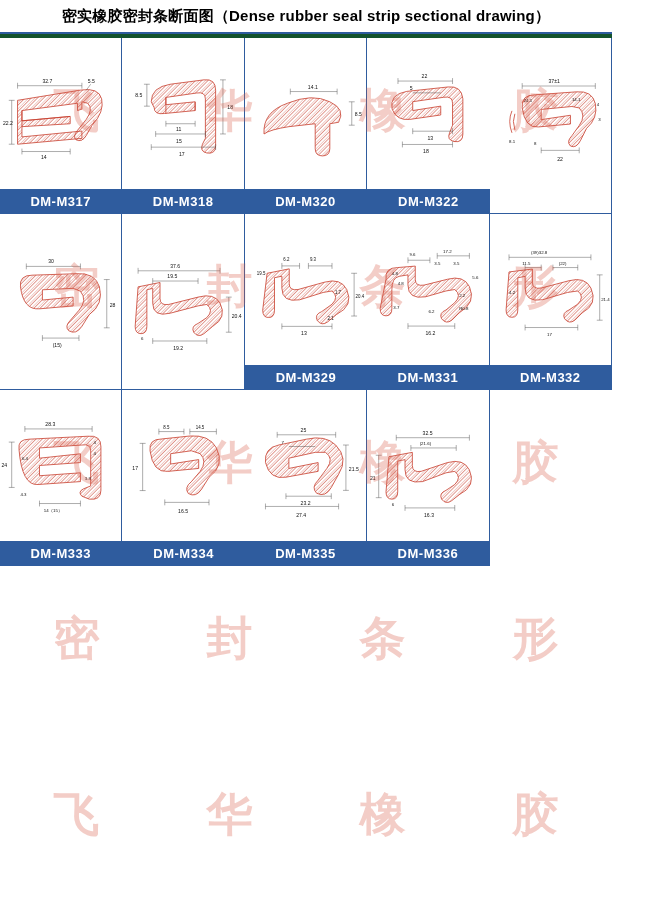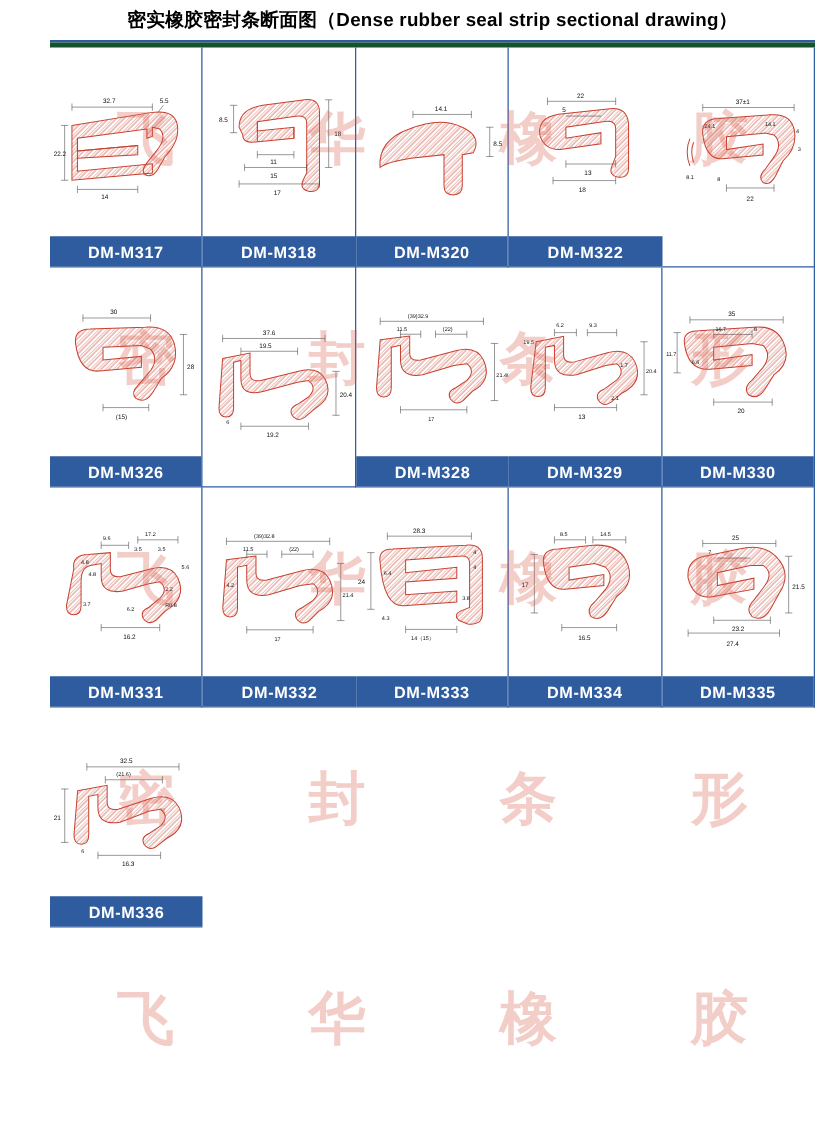--- a/index.html
+++ b/index.html
@@ -7,21 +7,20 @@
     width:666px;height:916px;
     background:#ffffff;
     font-family:"Liberation Sans", sans-serif;
     color:#000;
     overflow:hidden;
   }
   .page{
     position:relative;
     width:612px;height:916px;
     box-sizing:border-box;
-    margin-left:40px;
   }
   
   .title-bar{
     height:32px;
     display:flex;align-items:center;justify-content:center;
     border-bottom:2px solid #2f5c9e;
     background:#ffffff;
   }
   .title-text{
     font-size:15px;
@@ -219,21 +218,20 @@
           <g class="dim">
             <path d="M36,28 L110,28 M36,24 L36,32 M110,24 L110,32"></path>
             <path d="M146,46 L146,112 M142,46 L150,46 M142,112 L150,112"></path>
             <path d="M58,126 L108,126 M58,122 L58,130 M108,122 L108,130"></path>
           </g>
           <text class="dimtxt" x="66" y="24">30</text>
           <text class="dimtxt" x="150" y="84">28</text>
           <text class="dimtxt" x="72" y="138">(15)</text>
         </svg>
       </div>
-      <div class="label">DM-M326</div>
     </div>
 
     <div class="cell">
       <div class="fig">
         <svg viewBox="0 0 166 152" preserveAspectRatio="xMidYMid meet">
           <path class="seal" d="M22,56 L52,50 L52,72 Q52,82 64,80 L104,70 Q126,64 134,78 Q144,98 124,110 L112,120 Q104,126 98,118 Q94,110 104,106 L116,98 Q126,88 116,80 L104,82 L66,92 Q42,98 42,78 L42,58 L34,60 L34,110 Q34,120 26,120 Q18,120 18,110 Z"></path>
           <g class="dim">
             <path d="M22,34 L134,34 M22,30 L22,38 M134,30 L134,38"></path>
             <path d="M42,48 L104,48 M42,44 L42,52 M104,44 L104,52"></path>
             <path d="M146,70 L146,118 M142,70 L150,70 M142,118 L150,118"></path>
@@ -241,40 +239,20 @@
           </g>
           <text class="dimtxt" x="66" y="30">37.6</text>
           <text class="dimtxt" x="62" y="44">19.5</text>
           <text class="dimtxt" x="150" y="98">20.4</text>
           <text class="dimtxt sm" x="26" y="128">6</text>
           <text class="dimtxt" x="70" y="142">19.2</text>
         </svg>
       </div>
     </div>
 
-    <div class="cell">
-      <div class="fig">
-        <svg viewBox="0 0 166 152" preserveAspectRatio="xMidYMid meet">
-          <path class="seal" d="M26,52 L58,48 L58,66 Q58,76 70,74 L108,64 Q130,58 138,74 Q148,96 126,108 L116,118 Q108,124 102,116 Q98,108 108,104 L120,96 Q130,86 120,78 L106,80 L72,90 Q48,94 48,74 L48,58 L38,60 L38,104 Q38,114 30,114 Q22,114 22,104 Z"></path>
-          <g class="dim">
-            <path d="M26,32 L138,32 M26,28 L26,36 M138,28 L138,36"></path>
-            <path d="M48,46 L70,46 M48,42 L48,50 M70,42 L70,50"></path>
-            <path d="M86,46 L120,46 M86,42 L86,50 M120,42 L120,50"></path>
-            <path d="M150,56 L150,118 M146,56 L154,56 M146,118 L154,118"></path>
-            <path d="M48,128 L120,128 M48,124 L48,132 M120,124 L120,132"></path>
-          </g>
-          <text class="dimtxt sm" x="56" y="28">(39)32.9</text>
-          <text class="dimtxt sm" x="44" y="42">11.5</text>
-          <text class="dimtxt sm" x="94" y="42">(22)</text>
-          <text class="dimtxt sm" x="152" y="92">21.40</text>
-          <text class="dimtxt sm" x="78" y="140">17</text>
-        </svg>
-      </div>
-      <div class="label">DM-M328</div>
-    </div>
 
     <div class="cell">
       <div class="fig">
         <svg viewBox="0 0 166 152" preserveAspectRatio="xMidYMid meet">
           <path class="seal" d="M30,54 L60,48 L60,68 Q60,78 72,76 L108,66 Q130,60 138,76 Q148,98 124,110 L112,120 Q104,126 98,118 Q94,110 104,106 L118,96 Q128,86 118,78 L106,80 L74,90 Q50,94 50,74 L50,58 L40,60 L40,104 Q40,114 32,114 Q24,114 24,104 Z"></path>
           <g class="dim">
             <path d="M50,44 L74,44 M50,40 L50,48 M74,40 L74,48"></path>
             <path d="M86,44 L118,44 M86,40 L86,48 M118,40 L118,48"></path>
             <path d="M148,54 L148,112 M144,54 L152,54 M144,112 L152,112"></path>
             <path d="M50,126 L118,126 M50,122 L50,130 M118,122 L118,130"></path>
@@ -284,40 +262,20 @@
           <text class="dimtxt sm" x="88" y="38">9.3</text>
           <text class="dimtxt sm" x="122" y="82">1.7</text>
           <text class="dimtxt sm" x="150" y="88">20.4</text>
           <text class="dimtxt sm" x="112" y="118">2.1</text>
           <text class="dimtxt" x="76" y="138">13</text>
         </svg>
       </div>
       <div class="label">DM-M329</div>
     </div>
 
-    <div class="cell">
-      <div class="fig">
-        <svg viewBox="0 0 166 152" preserveAspectRatio="xMidYMid meet">
-          <path class="seal" d="M24,56 Q22,42 40,42 L100,38 Q124,36 132,54 Q142,76 122,90 L112,106 Q104,118 94,112 Q88,104 98,96 L110,82 Q120,68 110,58 L98,56 L56,60 L56,74 L98,68 L98,80 L52,84 Q28,86 24,56 Z"></path>
-          <g class="dim">
-            <path d="M30,30 L132,30 M30,26 L30,34 M132,26 L132,34"></path>
-            <path d="M56,46 L98,46 M56,42 L56,50 M98,42 L98,50"></path>
-            <path d="M16,44 L16,88 M12,44 L20,44 M12,88 L20,88"></path>
-            <path d="M56,120 L120,120 M56,116 L56,124 M120,116 L120,124"></path>
-          </g>
-          <text class="dimtxt" x="72" y="26">35</text>
-          <text class="dimtxt sm" x="58" y="42">16.7</text>
-          <text class="dimtxt sm" x="100" y="42">8</text>
-          <text class="dimtxt sm" x="4" y="70">11.7</text>
-          <text class="dimtxt sm" x="32" y="78">6.6</text>
-          <text class="dimtxt" x="82" y="132">20</text>
-        </svg>
-      </div>
-      <div class="label">DM-M330</div>
-    </div>
 
     <div class="cell">
       <div class="fig">
         <svg viewBox="0 0 166 152" preserveAspectRatio="xMidYMid meet">
           <path class="seal" d="M26,62 Q24,46 42,46 L66,44 L66,62 Q66,72 78,70 L110,62 Q132,56 140,72 Q150,94 126,108 L116,118 Q108,124 102,116 Q98,108 108,104 L120,94 Q130,84 120,76 L108,78 L80,86 Q56,90 56,70 L56,56 L44,58 Q34,60 34,76 L34,102 Q34,112 26,112 Q18,112 18,102 Z"></path>
           <g class="dim">
             <path d="M56,36 L86,36 M56,32 L56,40 M86,32 L86,40"></path>
             <path d="M96,30 L140,30 M96,26 L96,34 M140,26 L140,34"></path>
             <path d="M56,126 L120,126 M56,122 L56,130 M120,122 L120,130"></path>
           </g>

